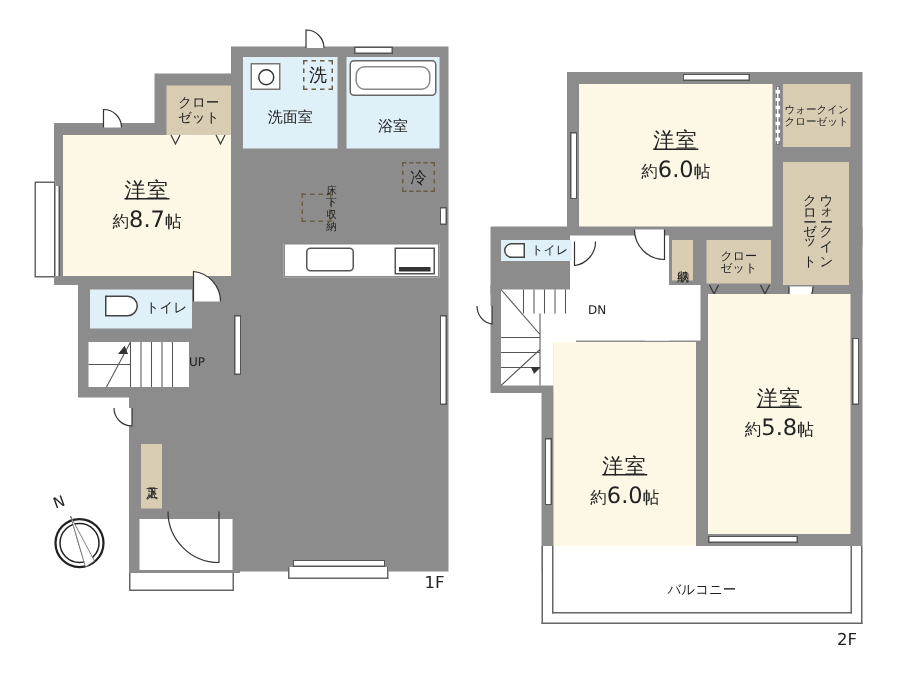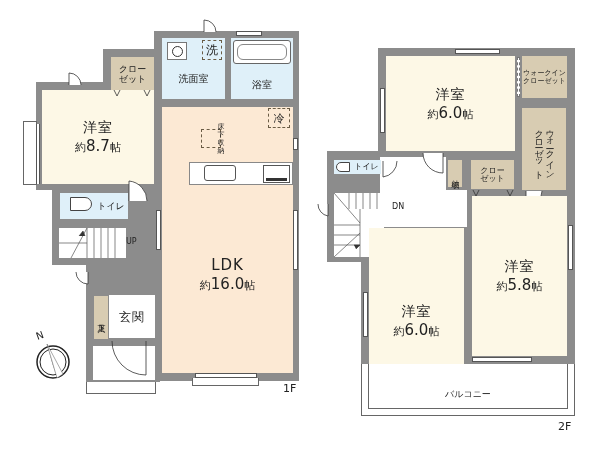--- a/index.html
+++ b/index.html
@@ -5,21 +5,21 @@
   html,body{margin:0;padding:0;}
   body{width:600px;height:450px;position:relative;background:#ffffff;overflow:hidden;font-family:"DejaVu Sans",sans-serif;color:#222;}
   .abs{position:absolute;box-sizing:border-box;}
   .wall{background:#8c8c8c;}
   .room{display:flex;flex-direction:column;align-items:center;justify-content:center;text-align:center;}
   .western{background:#fdf8e6;}
   .ldk{background:#fce9d4;}
   .wet{background:#dff0f9;}
   .storage{background:#d8ccb2;}
   .hall{background:#ffffff;}
-  .name{font-size:14px;line-height:16px;letter-spacing:1px;}
+  .name{font-size:14px;line-height:16px;letter-spacing:1px;text-decoration:underline;}
   .size{font-size:11px;line-height:14px;margin-top:4px;}
   .size b{font-size:15px;font-weight:normal;}
   .small{font-size:9px;line-height:10px;}
   .tiny{font-size:7px;line-height:8px;}
   .vert{writing-mode:vertical-rl;font-size:9px;line-height:11px;}
   .dotted{border:1px dashed #6a5c45;}
   .window{background:#fff;border:1px solid #555;}
   .floor-label{font-size:11px;}
   svg{position:absolute;overflow:visible;}
 </style>
@@ -68,24 +68,20 @@
     </svg>
 
   <div class="abs room wet" style="left:231px;top:38px;width:62px;height:61px;">
     <div class="small" style="font-size:10px;margin-top:32px;">浴室</div>
   </div>
   <div class="abs" style="left:233px;top:40px;width:58px;height:24px;background:#fff;border:1px solid #666;border-radius:3px;">
     <div style="position:absolute;left:3px;top:3px;right:3px;bottom:3px;border:1px solid #888;border-radius:6px;"></div>
   </div>
   <div class="abs window" style="left:236px;top:31px;width:26px;height:5px;"></div>
 
-  <div class="abs room ldk" style="left:162px;top:107px;width:131px;height:266px;">
-    <div class="name" style="margin-top:70px;font-size:15px;">LDK</div>
-    <div class="size"><span>約</span><b>16.0</b><span>帖</span></div>
-  </div>
   <div class="abs dotted" style="left:268px;top:108px;width:22px;height:20px;display:flex;align-items:center;justify-content:center;">
     <span style="font-size:11px;">冷</span>
   </div>
   <div class="abs dotted" style="left:201px;top:129px;width:20px;height:19px;display:flex;align-items:center;justify-content:center;">
     <span class="tiny" style="white-space:pre-line;margin-left:20px;">床下
 収納</span>
   </div>
 
   <div class="abs" style="left:189px;top:162px;width:104px;height:23px;background:#fff;border:1px solid #888;"></div>
   <div class="abs" style="left:204px;top:165px;width:32px;height:16px;border:1px solid #555;border-radius:3px;background:#fff;"></div>
@@ -115,23 +111,20 @@
   <div class="abs tiny" style="left:126px;top:238px;font-size:8px;">UP</div>
 
   <svg style="left:75px;top:271px;" width="14" height="14">
       <path d="M13,1 L13,13 A12,12 0 0 1 1,1" stroke="#333" fill="#fff" stroke-width="0.8"></path>
     </svg>
 
   <div class="abs room storage" style="left:94px;top:296px;width:14px;height:43px;">
     <div class="vert tiny" style="font-size:8px;">下足入</div>
   </div>
 
-  <div class="abs room hall" style="left:109px;top:295px;width:46px;height:43px;">
-    <div class="name" style="font-size:12px;">玄関</div>
-  </div>
 
   <div class="abs hall" style="left:93px;top:346px;width:62px;height:34px;"></div>
   <svg style="left:111px;top:340px;" width="40" height="36">
       <path d="M1,1 L1,1 A34,34 0 0 0 35,35 L35,1" stroke="#333" fill="none" stroke-width="0.8"></path>
     </svg>
   <div class="abs" style="left:86px;top:382px;width:70px;height:12px;border:1px solid #666;border-top:none;background:#fff;"></div>
 
   <div class="abs" style="left:30px;top:330px;width:45px;height:55px;">
     <span class="abs" style="left:6px;top:0;font-size:10px;transform:rotate(-20deg);">N</span>
     <svg style="left:5px;top:14px;" width="36" height="36">

